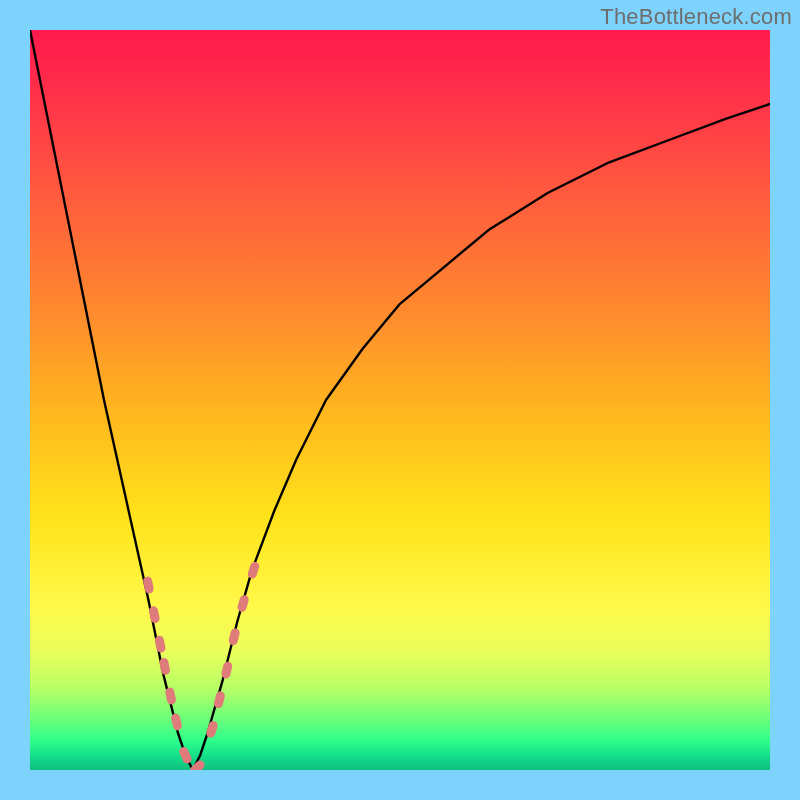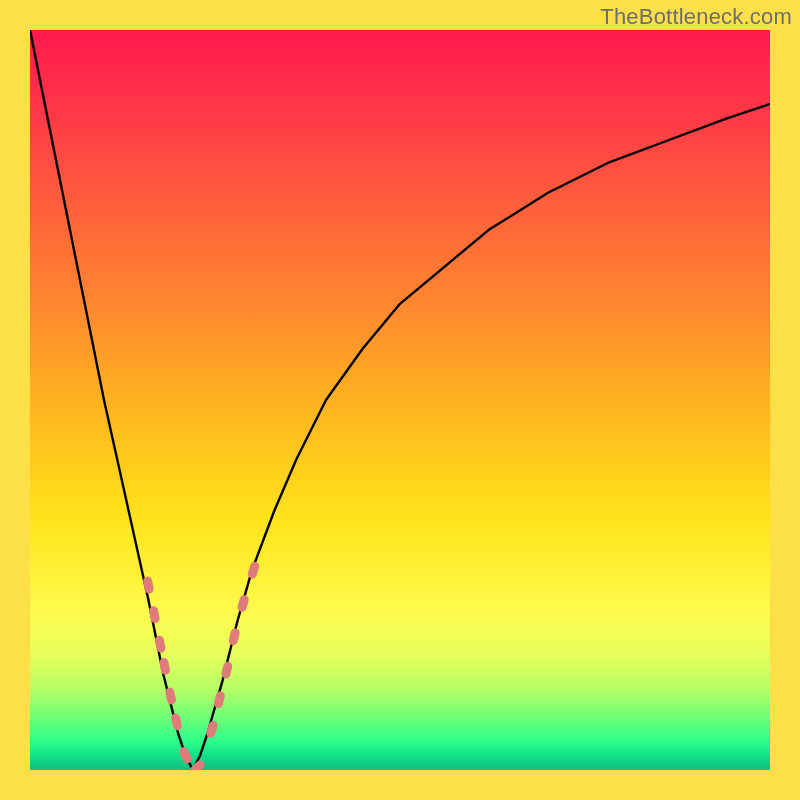--- a/index.html
+++ b/index.html
@@ -10,21 +10,21 @@
     overflow: hidden;
     background: #000;
     font-family: Arial, Helvetica, sans-serif;
   }
   .frame {
     position: absolute;
     left: 0;
     top: 0;
     width: 800px;
     height: 800px;
-    background: #fde047;
+    background: #7dd3fc;
     text-align: center;
   }
   .plot {
     position: absolute;
     left: 30px;
     top: 30px;
     width: 740px;
     height: 740px;
     
     background: linear-gradient(

